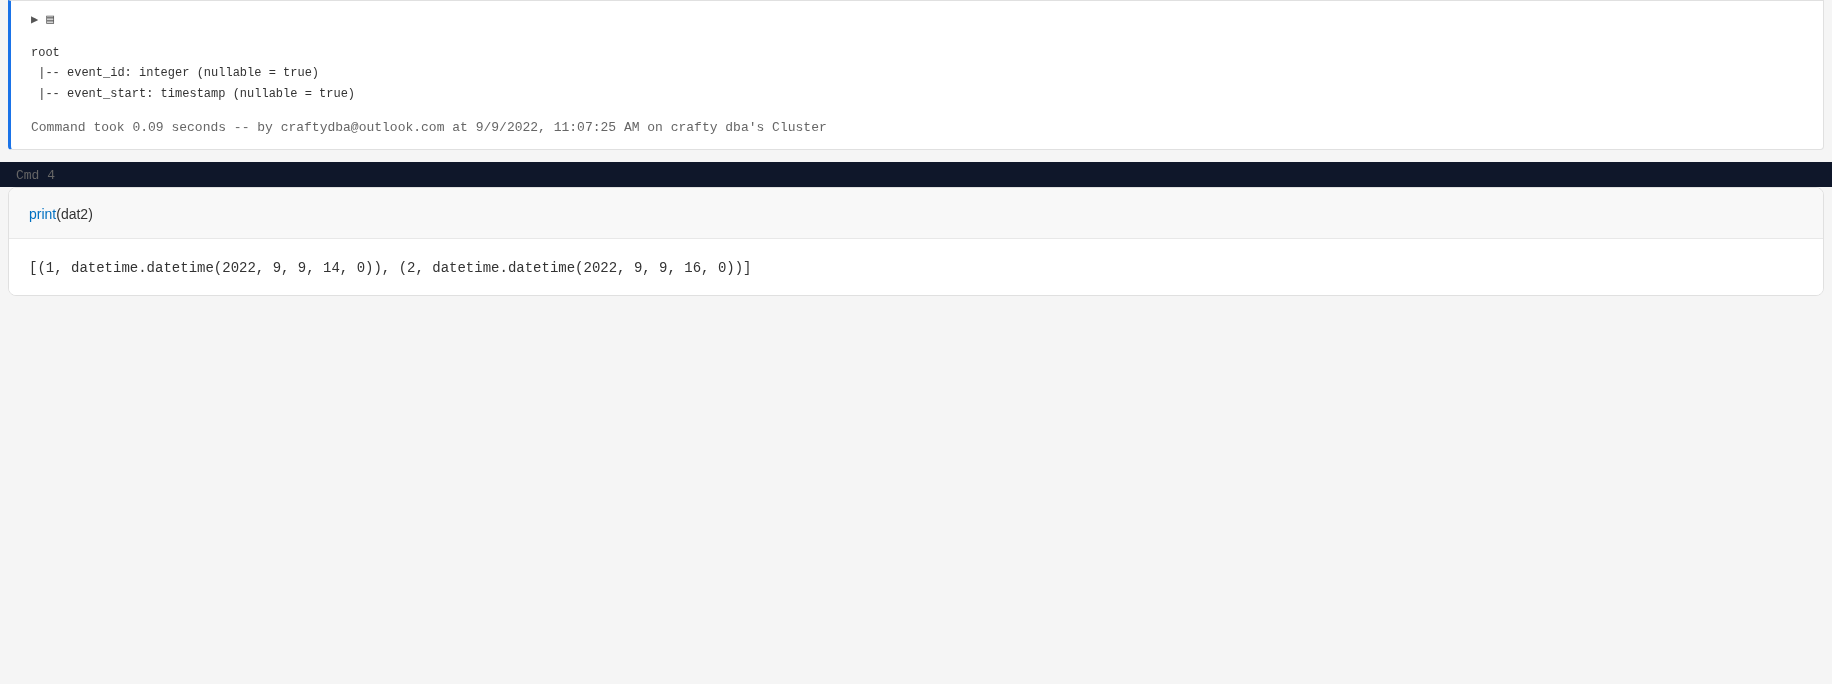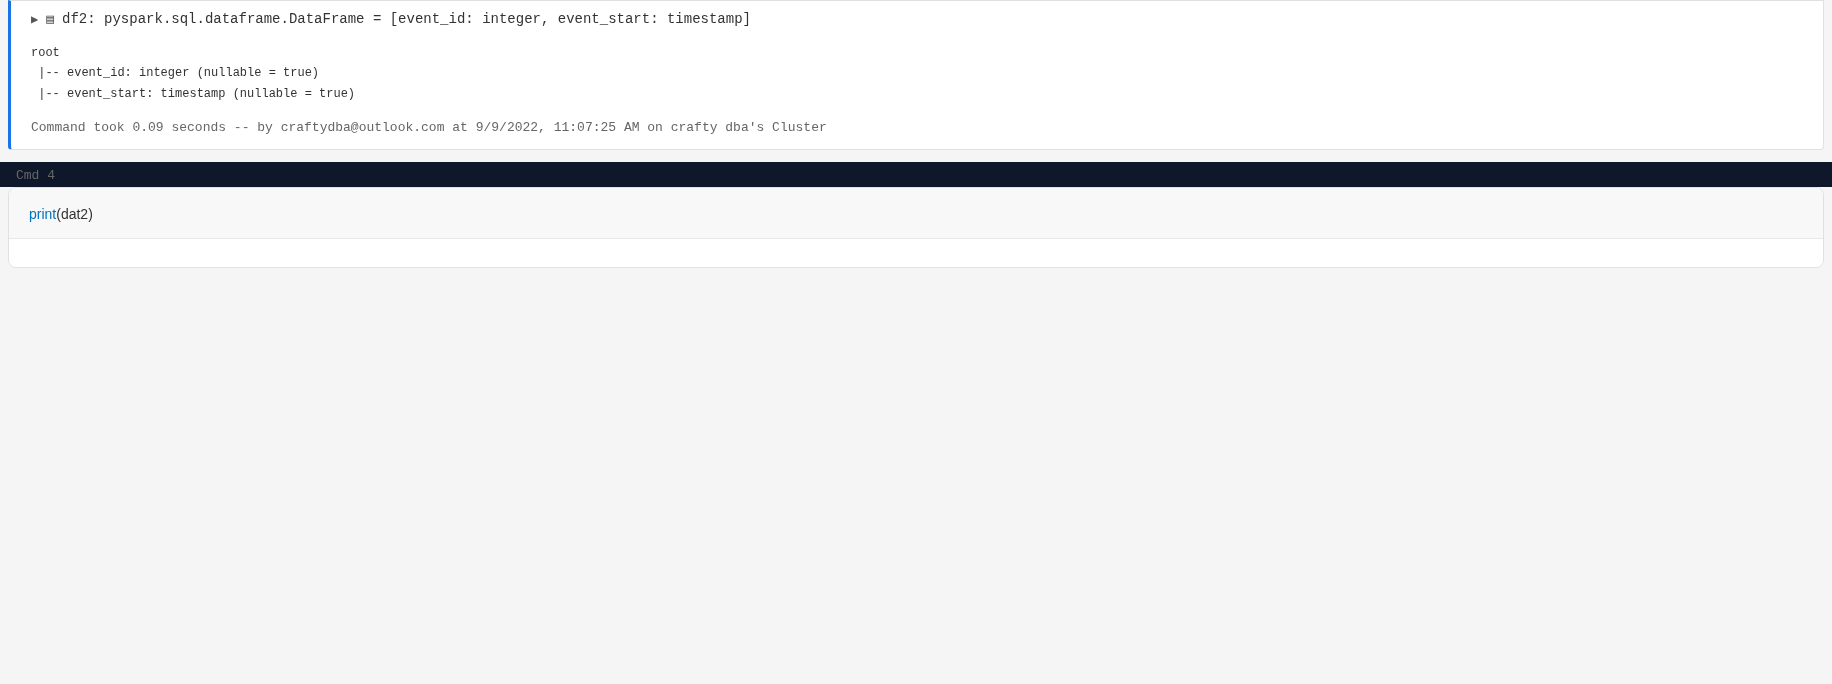--- a/index.html
+++ b/index.html
@@ -118,21 +118,20 @@
 <body>
 
 <div class="notebook-container">
 
   <div class="first-cell">
     <div class="first-cell-inner">
 
       <div class="df-line">
         <span class="df-arrow">▶</span>
         <span class="df-icon">▤</span>
-        <span>df2:  pyspark.sql.dataframe.DataFrame = [event_id: integer, event_start: timestamp]</span>
       </div>
 
       <div style="margin-top: 16px;">
         <div class="schema-output">root
  |-- event_id: integer (nullable = true)
  |-- event_start: timestamp (nullable = true)</div>
       </div>
 
       <div style="margin-top: 16px;"></div>
 
@@ -145,17 +144,20 @@
 
     <div class="cell-content">
 
       <div class="cell-code-section">
         <div style="margin-top: 4px; margin-bottom: 4px;">
           <span class="keyword">print</span><span class="code-default">(dat2)</span>
         </div>
       </div>
 
       <div class="cell-output-section">
+        <div style="margin-top: 4px;">
+          <div class="output-text">[(1, datetime.datetime(2022, 9, 9, 14, 0)), (2, datetime.datetime(2022, 9, 9, 16, 0))]</div>
+        </div>
       </div>
     </div>
   </div>
 
 </div>
 
 </body></html>

